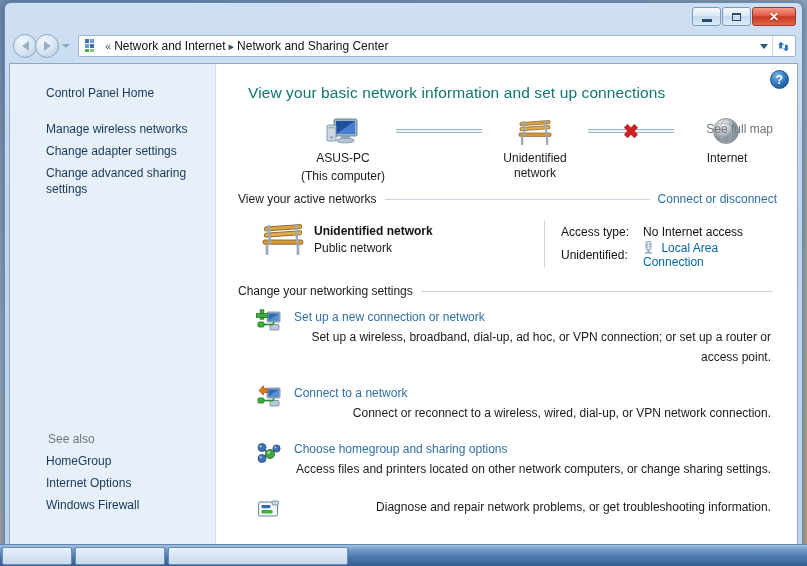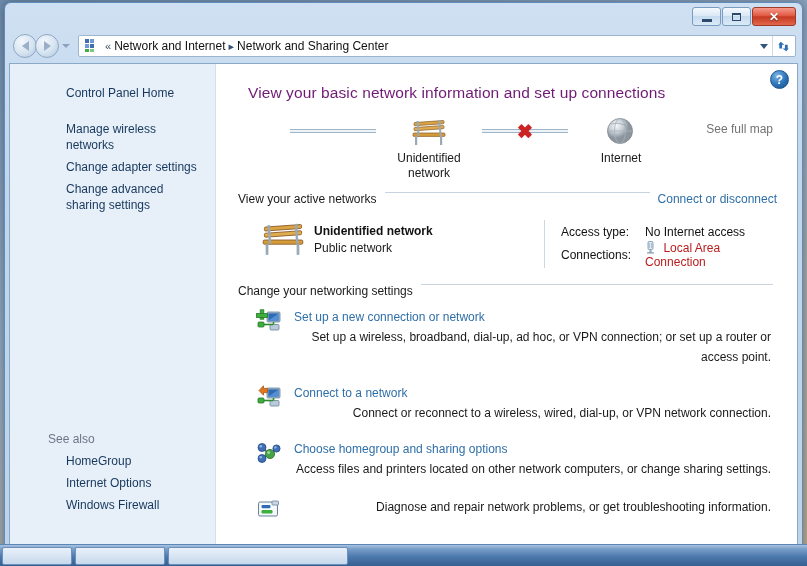--- a/index.html
+++ b/index.html
@@ -241,21 +241,21 @@
     flex: 0 0 206px;
     background: #e7eff9;
     border-right: 1px solid #d4e0ee;
     padding: 18px 0 0 0;
     position: relative;
     font-size: 12px;
   }
   .side-link {
     display: block;
     color: #16385c;
-    padding: 3px 12px 3px 56px;
+    padding: 3px 12px 3px 36px;
     line-height: 16px;
     cursor: default;
   }
   .side-gap { height: 14px; }
   #see-also {
     position: absolute;
     left: 0; right: 0;
     bottom: 40px;
   }
   .side-header {
@@ -282,21 +282,21 @@
     display: flex; align-items: center; justify-content: center;
     color: #fff;
     font-size: 12px;
     font-weight: bold;
     cursor: default;
   }
 
   h1#page-title {
     font-size: 15.5px;
     font-weight: normal;
-    color: #701a75;
+    color: #0f766e;
     margin: 10px 0 4px 10px;
     letter-spacing: 0.1px;
   }
 
   
   #netmap {
     margin: 12px 0 0 0;
     position: relative;
     height: 72px;
   }
@@ -348,20 +348,21 @@
     font-size: 19px;
     font-weight: bold;
     color: #cc2222;
     line-height: 1;
     text-shadow: 0 0 1px rgba(160,0,0,.7);
   }
 
   
   .section-head {
     display: flex;
+    align-items: center;
     font-size: 12px;
     color: #1a1a1a;
     margin-top: 6px;
   }
   .section-head .txt { flex: 0 0 auto; white-space: nowrap; }
   .section-head .rule {
     flex: 1;
     height: 1px;
     background: #c8d4e0;
     margin: 0 8px;
@@ -394,21 +395,21 @@
     width: 1px;
     background: #ccd8e4;
     align-self: stretch;
     margin: 2px 16px 2px 0;
     min-height: 44px;
   }
   .an-right { font-size: 12px; color: #111; padding-top: 6px; }
   .an-right table { border-collapse: collapse; }
   .an-right td { padding: 1px 0; vertical-align: middle; font-size: 12px;}
   .an-right td.k { padding-right: 14px; white-space: nowrap; }
-  .an-conn-link { color: #b91c1c; cursor: default; }
+  .an-conn-link { color: #0369a1; cursor: default; }
   .lan-icon {
     display: inline-block;
     width: 11px; height: 13px;
     vertical-align: -2px;
     margin-right: 4px;
     position: relative;
   }
 
   
   #settings-list { margin-top: 6px; }
@@ -520,20 +521,36 @@
     <div id="content">
 
       <div id="help-btn">?</div>
 
       <h1 id="page-title">View your basic network information and set up connections</h1>
 
       <div id="netmap">
         <span id="see-full-map">See full map</span>
         <div class="map-row">
 
+          <div class="map-node">
+            <div class="glyph-wrap">
+              <svg width="36" height="32" viewBox="0 0 36 32">
+                <rect x="9" y="3" width="23" height="17" rx="1.5" fill="#9fb4c6" stroke="#6f8698" stroke-width="1"></rect>
+                <rect x="11" y="5" width="19" height="13" fill="#1d4f9c"></rect>
+                <polygon points="11,18 30,5 30,18" fill="#4f86d8" opacity="0.85"></polygon>
+                <rect x="16" y="20" width="9" height="3" fill="#8ca3b6"></rect>
+                <ellipse cx="20.5" cy="24.5" rx="9" ry="2.4" fill="#b7c7d5" stroke="#7b91a3" stroke-width="0.8"></ellipse>
+                <rect x="2" y="9" width="9" height="16" rx="1.2" fill="#cdd9e3" stroke="#7b91a3" stroke-width="0.9"></rect>
+                <rect x="3.6" y="11" width="5.8" height="1.4" fill="#9db0c0"></rect>
+                <circle cx="6.5" cy="21.5" r="1.4" fill="#8fa4b5"></circle>
+              </svg>
+            </div>
+            <div class="label">ASUS-PC</div>
+            <div class="label">(This computer)</div>
+          </div>
 
           <div class="map-link">
             <div class="line"></div>
           </div>
 
           <div class="map-node">
             <div class="glyph-wrap">
               <svg width="42" height="30" viewBox="0 0 42 30">
                 <g stroke="#8a5a2b" stroke-width="0.7">
                   <rect x="6" y="5" width="30" height="3.2" rx="1" fill="#d9a441" transform="skewY(-4)"></rect>
@@ -605,21 +622,21 @@
         <div class="an-sep"></div>
 
         <div class="an-right">
           <table>
             <tbody>
                 <tr>
               <td class="k">Access type:</td>
               <td>No Internet access</td>
             </tr>
             <tr>
-              <td class="k">Connections:</td>
+              <td class="k">Unidentified:</td>
               <td>
                 <span class="lan-icon">
                   <svg width="11" height="13" viewBox="0 0 11 13">
                     <rect x="3" y="0.5" width="5" height="8" rx="1.2" fill="#dfe9f2" stroke="#6d8ea9" stroke-width="0.8"></rect>
                     <line x1="4.3" y1="2" x2="4.3" y2="7" stroke="#8fa9bd" stroke-width="0.7"></line>
                     <line x1="6.7" y1="2" x2="6.7" y2="7" stroke="#8fa9bd" stroke-width="0.7"></line>
                     <rect x="4.3" y="8.5" width="2.4" height="3" fill="#9bb2c4"></rect>
                     <rect x="2" y="11.3" width="7" height="1.3" rx="0.5" fill="#7e97ab"></rect>
                   </svg>
                 </span>

